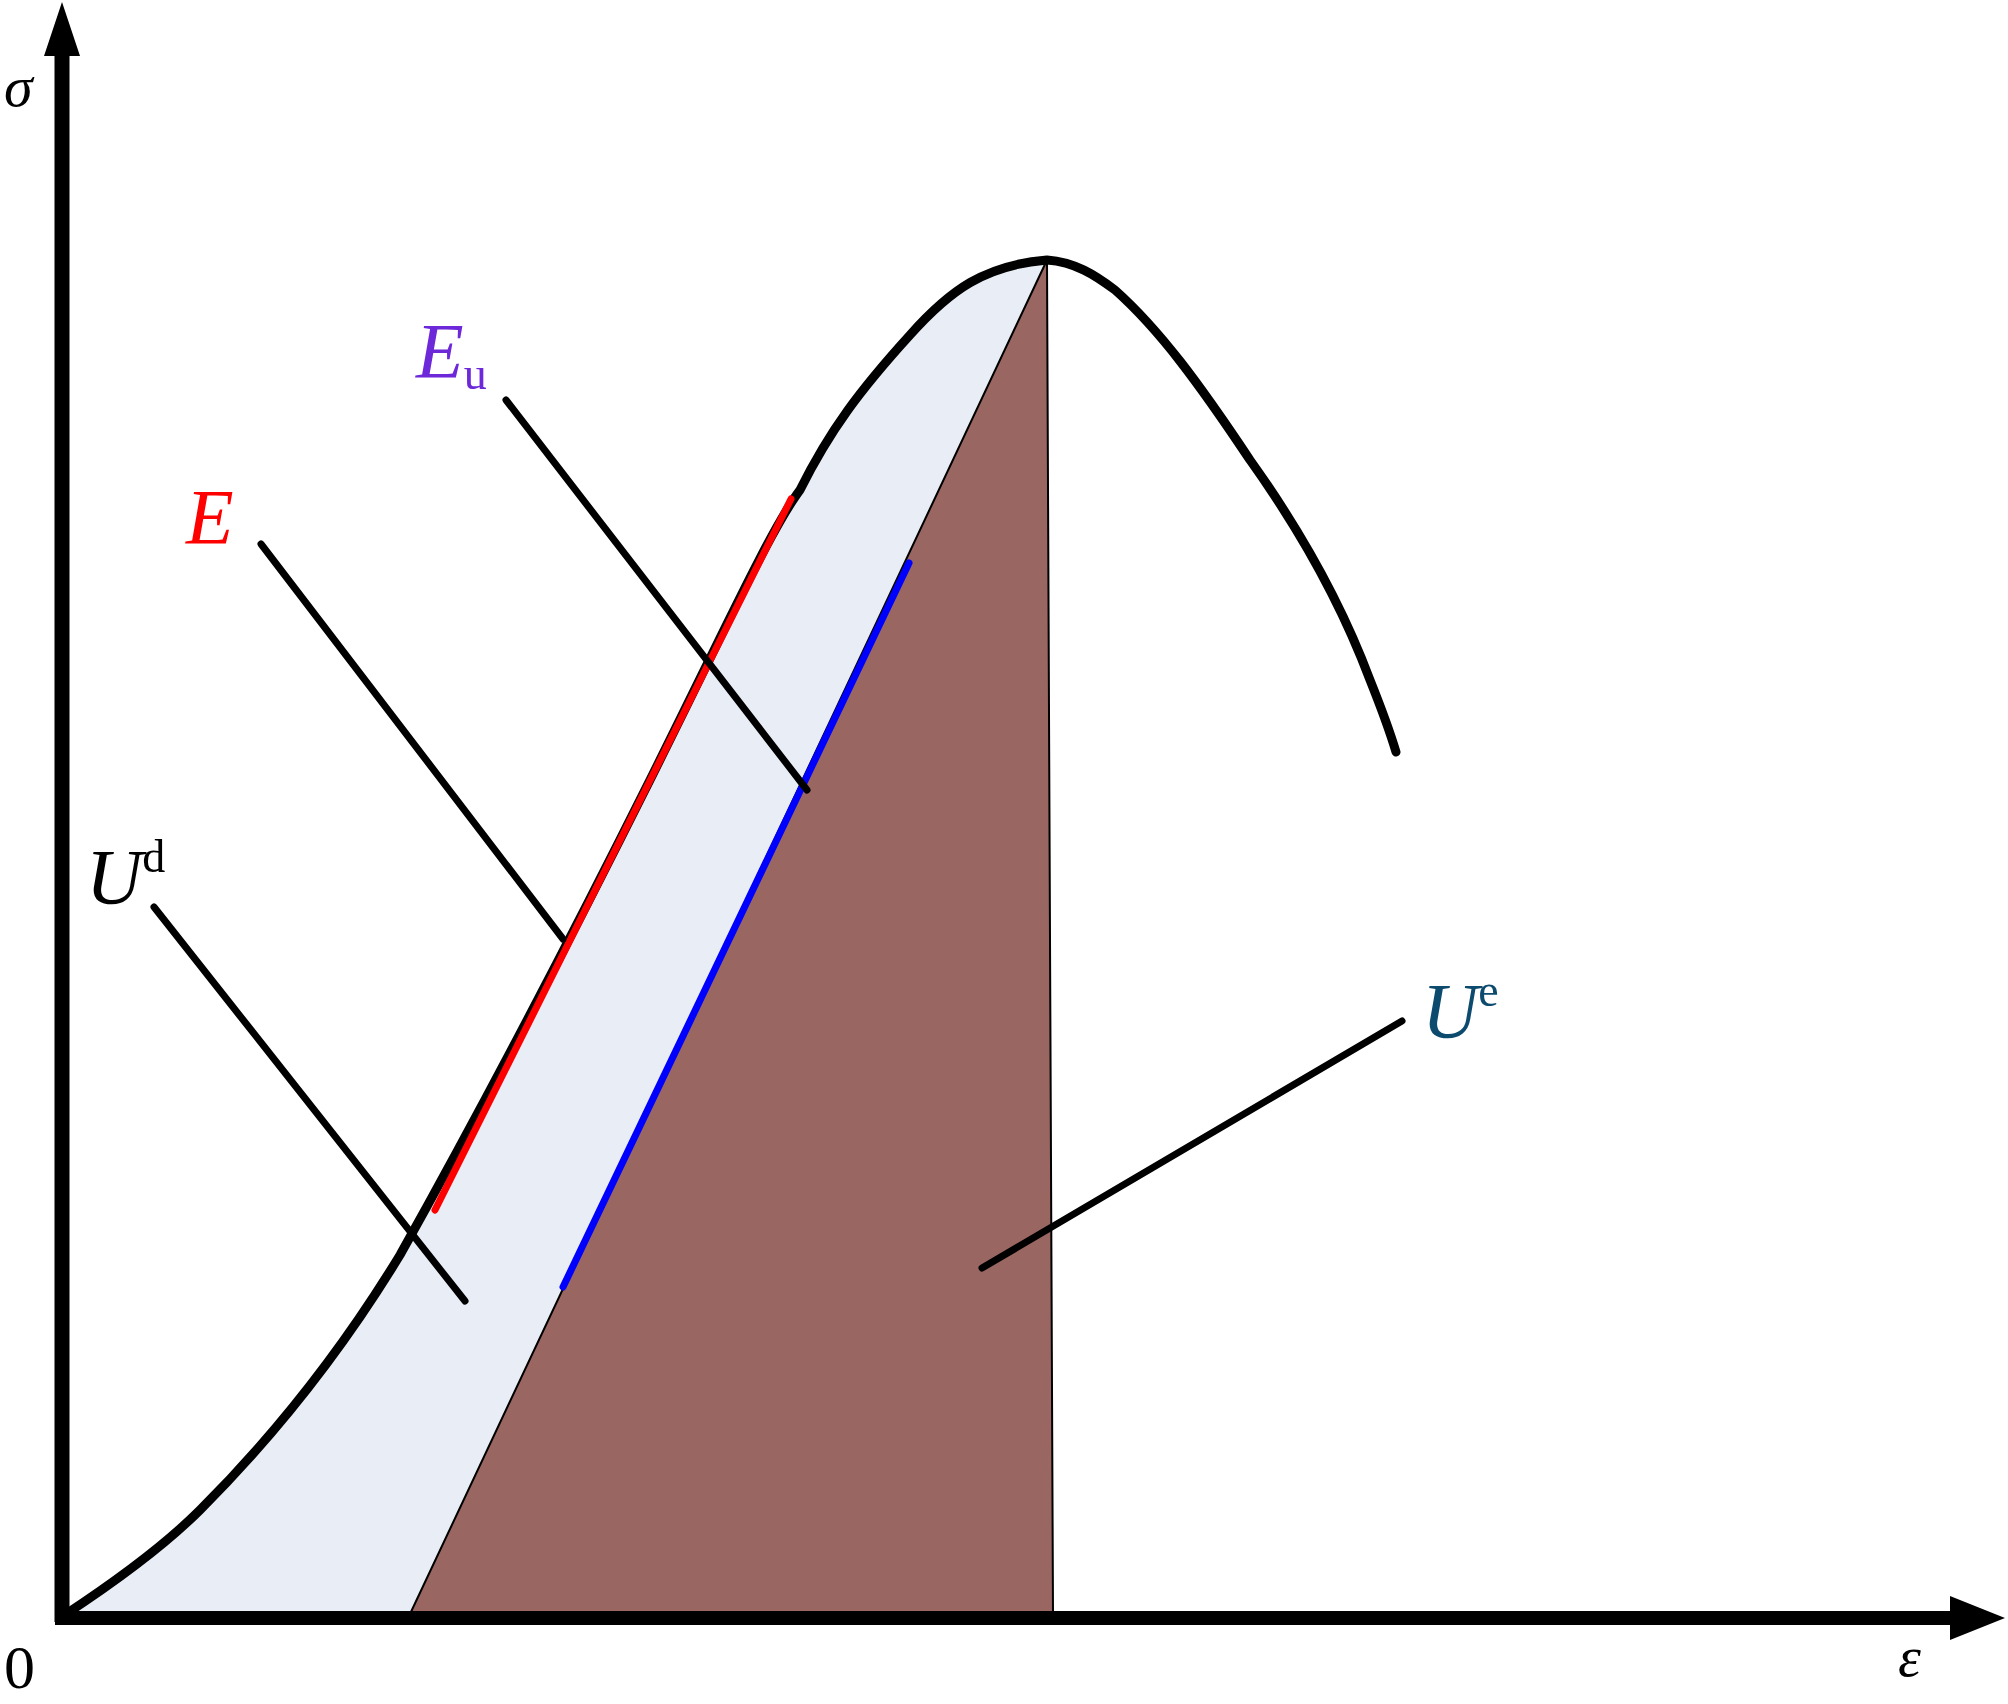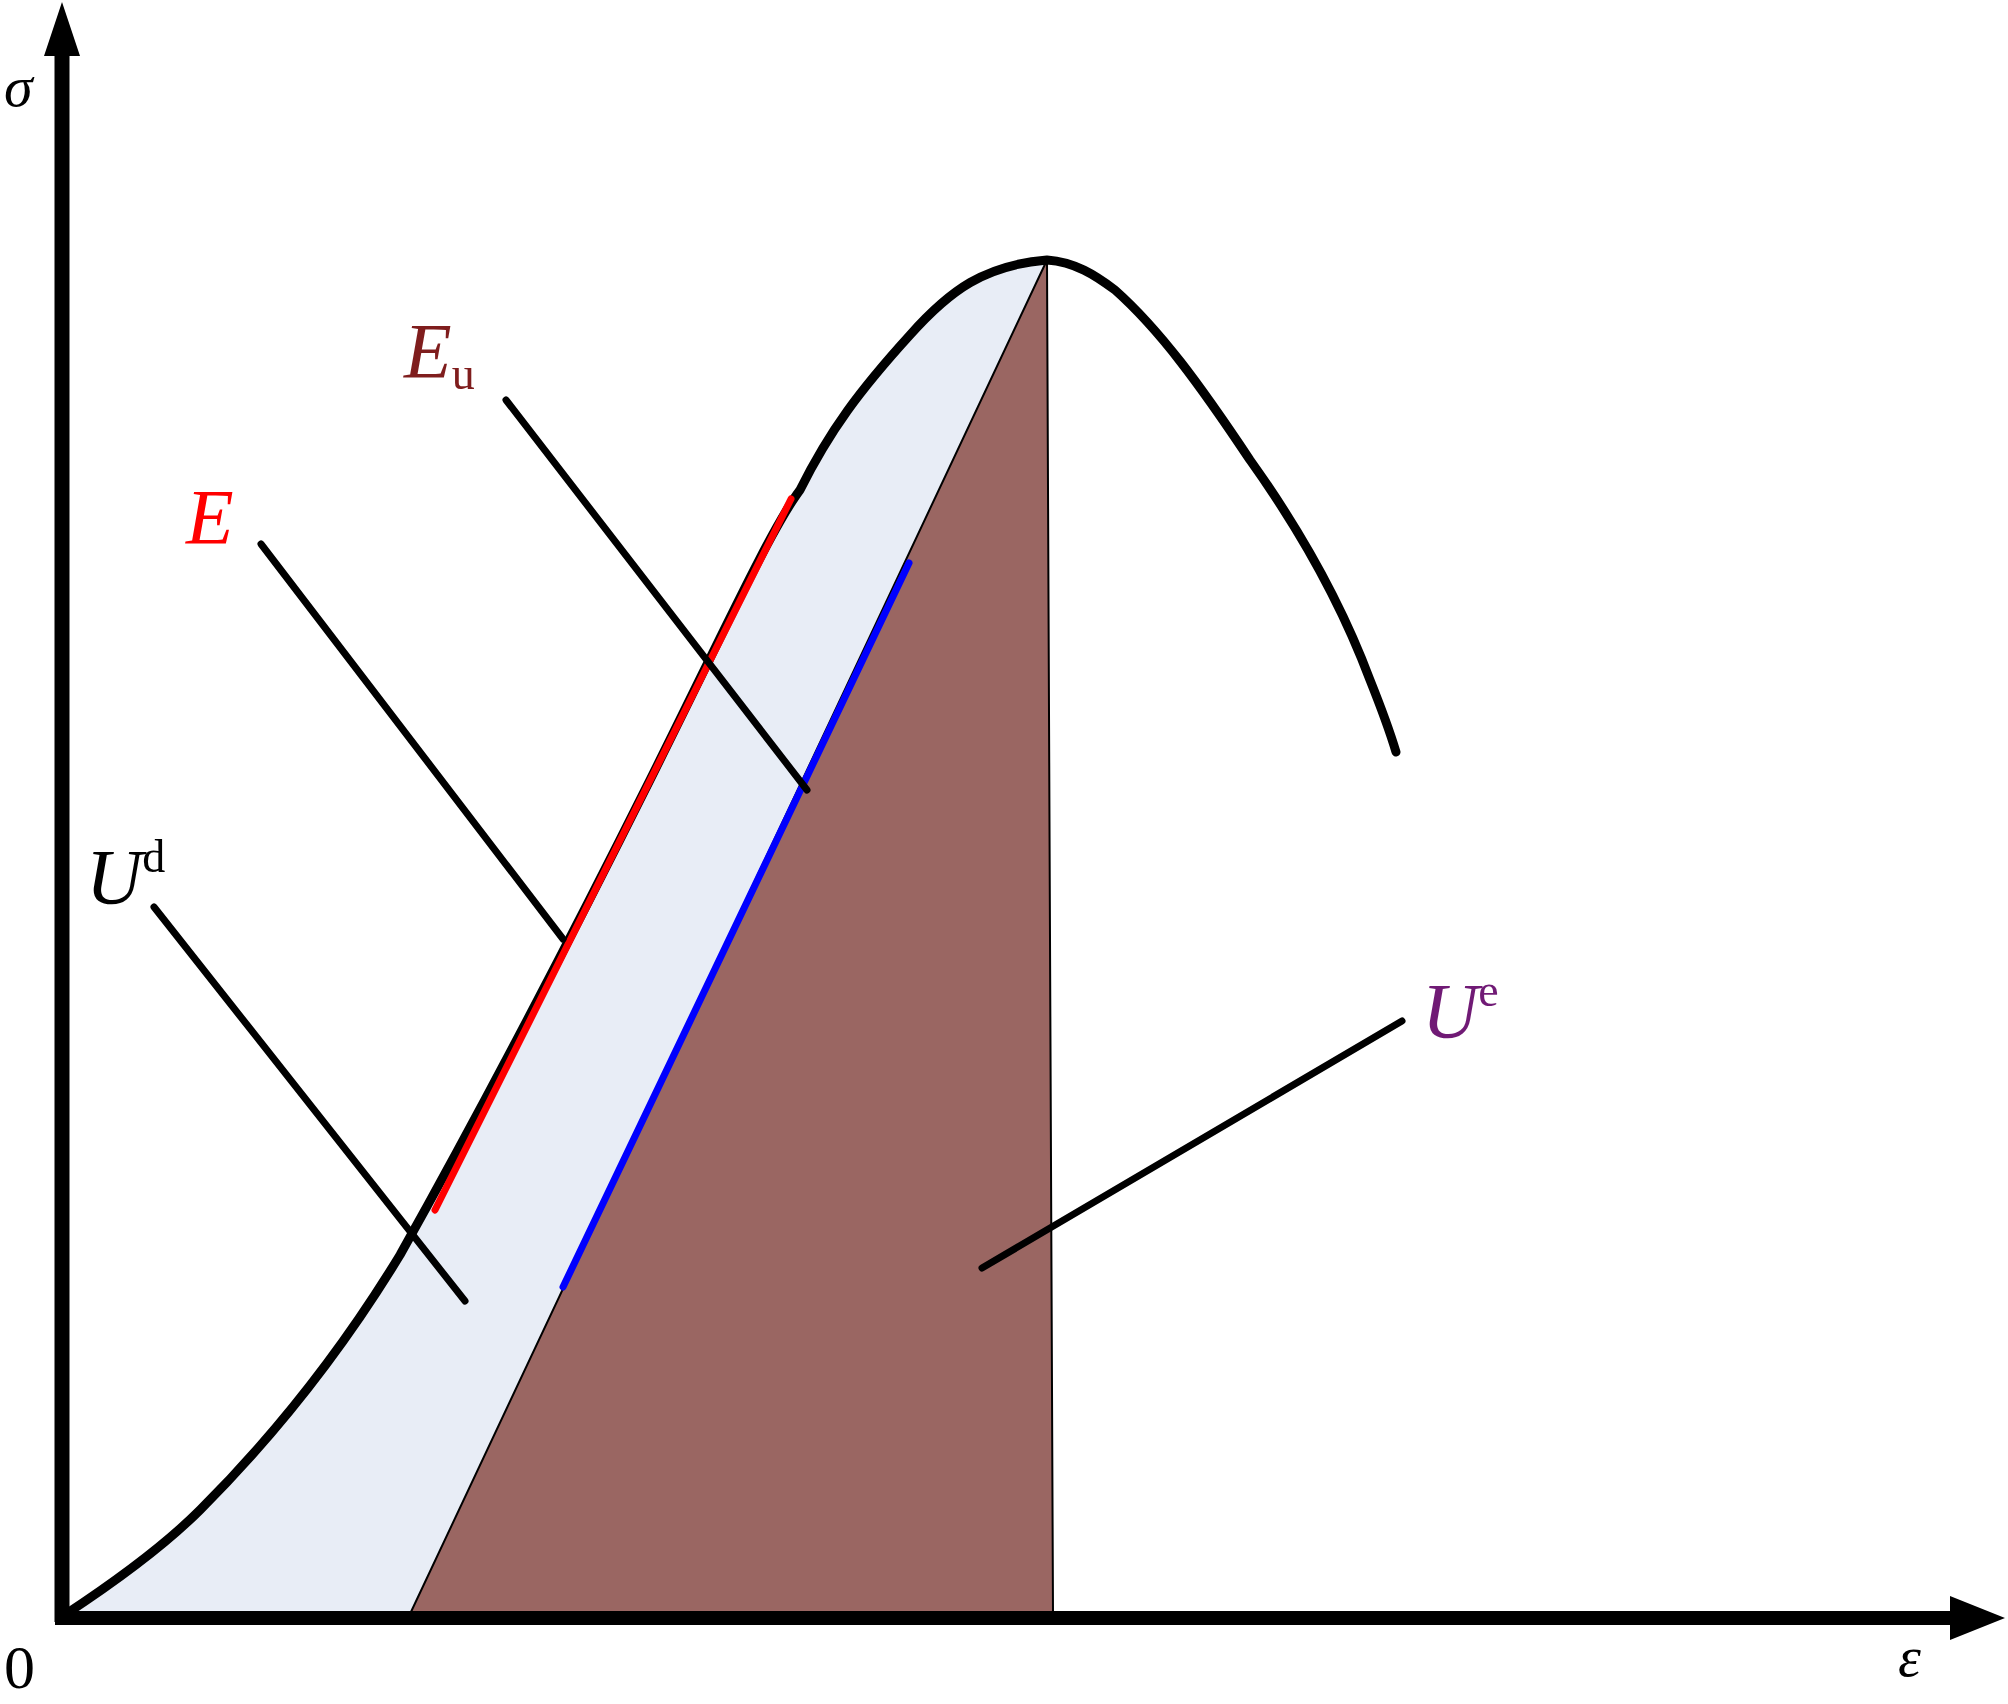--- a/index.html
+++ b/index.html
@@ -55,23 +55,23 @@
 </svg>
 
 <div class="lbl it" style="left:4px; top:58px; font-size:58px;">σ</div>
 
 <div class="lbl" style="left:4px; top:1636px; font-size:62px;">0</div>
 
 <div class="lbl it" style="left:1898px; top:1628px; font-size:58px;">ε</div>
 
 <div class="lbl it" style="left:186px; top:478px; font-size:78px; color:#ff0000;">E</div>
 
-<div class="lbl it" style="left:404px; top:312px; font-size:78px; color:#7f1d1d;">
+<div class="lbl it" style="left:416px; top:312px; font-size:78px; color:#6d28d9;">
   <span>E</span><span class="sub">u</span>
 </div>
 
 <div class="lbl it" style="left:86px; top:838px; font-size:78px; color:#000000;">
   <span>U</span><span class="sup">d</span>
 </div>
 
-<div class="lbl it" style="left:1422px; top:972px; font-size:78px; color:#701a75;font-family:Liberation Serif, serif;">
+<div class="lbl it" style="left:1422px; top:972px; font-size:78px; color:#0c4a6e;font-family:Liberation Serif, serif;">
   <span>U</span><span class="sup">e</span>
 </div>
 
 </body></html>

